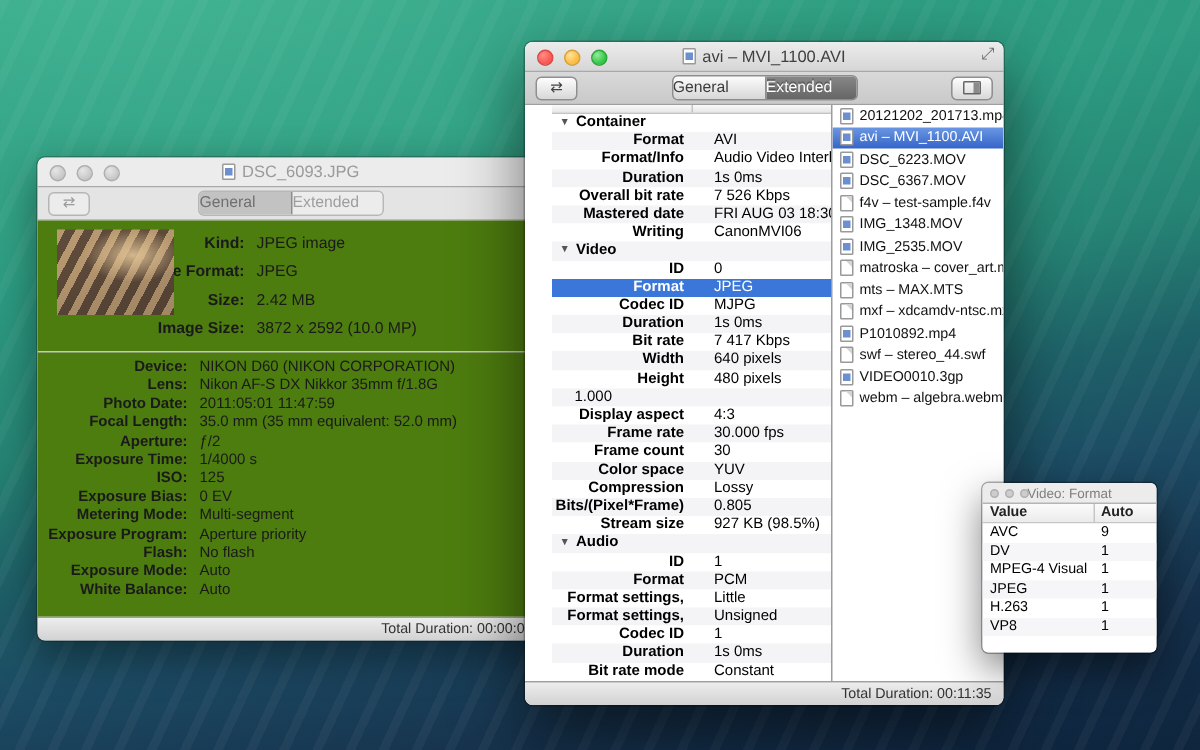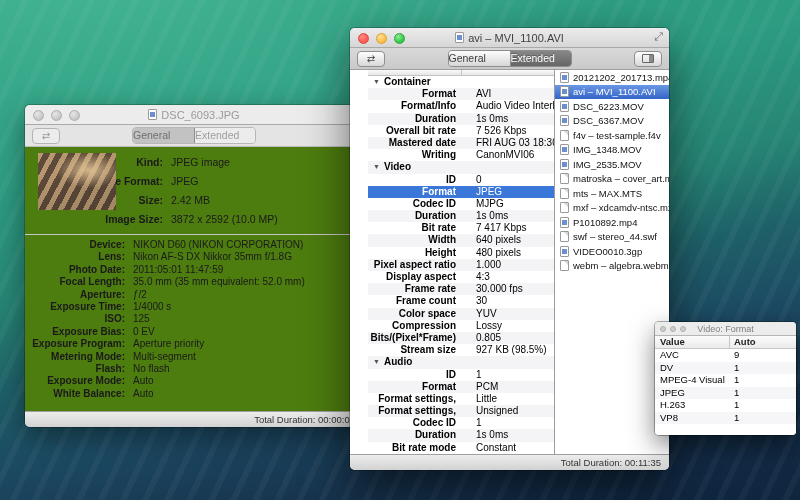--- a/index.html
+++ b/index.html
@@ -94,21 +94,21 @@
   .trow.section { font-weight:bold; }
   .trow .disc { padding-left:5px; padding-right:4px; font-size:7px; color:#555; }
   .sidebar { flex:0 0 115px; border-left:1px solid #9c9c9c; background:#fff;
     font-size:9.5px; color:#111; overflow:hidden; }
   .frow { display:flex; align-items:center; height:14.5px; padding-left:5px; gap:4px; white-space:nowrap; }
   .frow.sel { background:linear-gradient(#6a97e3,#3465c8); color:#fff; }
   .ficon { flex:0 0 9px; width:9px; height:11px; background:#fff; border:1px solid #999; border-radius:1px; position:relative; }
   .ficon.movie::after { content:''; position:absolute; left:1px; right:1px; top:2px; bottom:2px; background:#6c8fd0; }
   .ficon.doc::after { content:''; position:absolute; right:0; top:0; border:2px solid #d5d5d5; border-left-color:#fff; border-bottom-color:#fff; }
   
-  #format-window { left:655px; top:322px; width:141px; height:113px; z-index:3; background:#fff;
+  #format-window { left:655px; top:322px; width:116px; height:113px; z-index:3; background:#fff;
     border-radius:4px; box-shadow:0 10px 26px rgba(0,0,0,.5), 0 0 0 1px rgba(0,0,0,.3); }
   .mini-titlebar { height:14px; flex:0 0 14px; background:#ececec; border-bottom:1px solid #b5b5b5;
     position:relative; display:flex; align-items:center; }
   .mini-lights { position:absolute; left:5px; display:flex; gap:4px; }
   .mini-light { width:6px; height:6px; border-radius:50%; background:#cdcdcd; border:1px solid #b0b0b0; }
   .mini-title { margin:0 auto; font-size:9px; color:#7e7e7e; }
   .qheader { height:13px; flex:0 0 13px; display:flex; background:linear-gradient(#fbfbfb,#ebebeb);
     border-bottom:1px solid #c6c6c6; font-size:9.5px; font-weight:bold; color:#222; line-height:12px; }
   .qheader .qc1 { flex:0 0 75px; padding-left:5px; border-right:1px solid #c6c6c6; }
   .qheader .qc2 { flex:1; padding-left:4px; }
@@ -192,26 +192,26 @@
           </div>
           <div class="prow-photo">
             <span class="plabel">ISO:</span>
             <span class="pvalue">125</span>
           </div>
           <div class="prow-photo">
             <span class="plabel">Exposure Bias:</span>
             <span class="pvalue">0 EV</span>
           </div>
           <div class="prow-photo">
+            <span class="plabel">Metering Mode:</span>
+            <span class="pvalue">Multi-segment</span>
+          </div>
+          <div class="prow-photo">
             <span class="plabel">Exposure Program:</span>
             <span class="pvalue">Aperture priority</span>
-          </div>
-          <div class="prow-photo">
-            <span class="plabel">Metering Mode:</span>
-            <span class="pvalue">Multi-segment</span>
           </div>
           <div class="prow-photo">
             <span class="plabel">Flash:</span>
             <span class="pvalue">No flash</span>
           </div>
           <div class="prow-photo">
             <span class="plabel">Exposure Mode:</span>
             <span class="pvalue">Auto</span>
           </div>
           <div class="prow-photo">
@@ -308,21 +308,20 @@
             </div>
             <div class="trow alt">
               <span class="tlabel">Width</span>
               <span class="tvalue">640 pixels</span>
             </div>
             <div class="trow">
               <span class="tlabel">Height</span>
               <span class="tvalue">480 pixels</span>
             </div>
             <div class="trow alt">
-              <span class="tlabel">Pixel aspect ratio</span>
               <span class="tvalue">1.000</span>
             </div>
             <div class="trow">
               <span class="tlabel">Display aspect ratio</span>
               <span class="tvalue">4:3</span>
             </div>
             <div class="trow alt">
               <span class="tlabel">Frame rate</span>
               <span class="tvalue">30.000 fps</span>
             </div>

